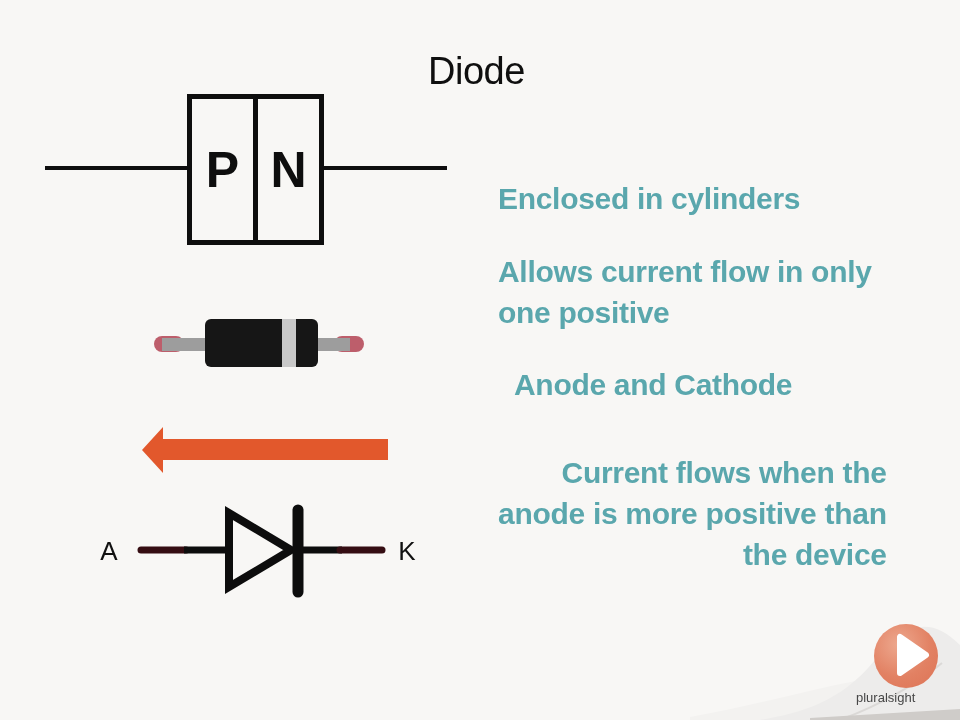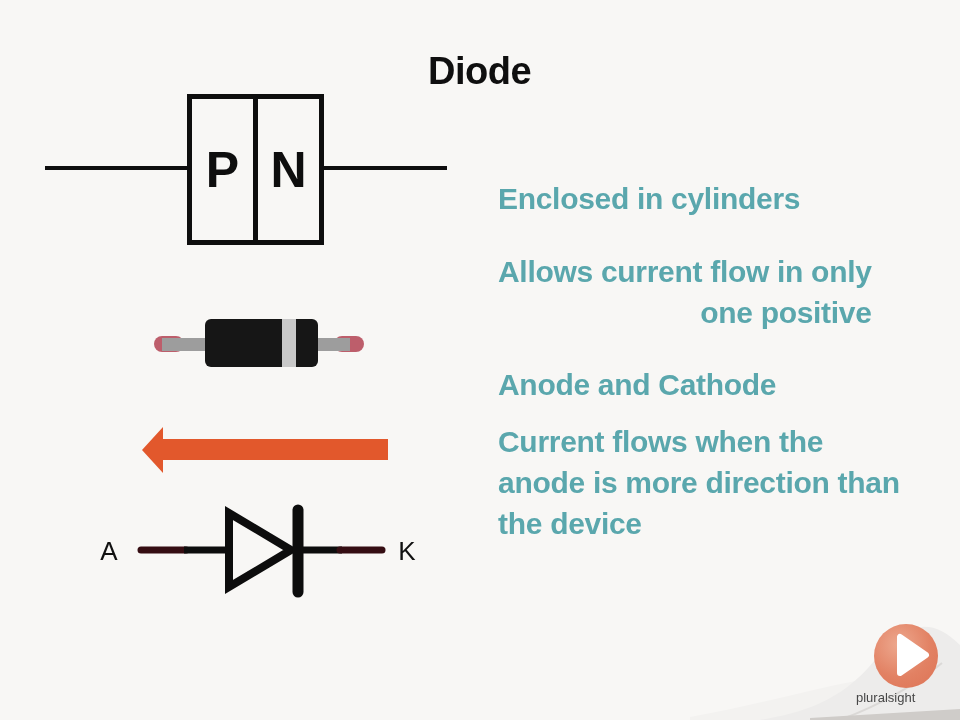--- a/index.html
+++ b/index.html
@@ -1,30 +1,30 @@
 <!DOCTYPE html>
 <html><head>
 <meta charset="utf-8">
 <style>
   html,body{margin:0;padding:0;}
   body{width:960px;height:720px;overflow:hidden;font-family:"Liberation Sans",sans-serif;}
   #slide{position:relative;width:960px;height:720px;background:#f8f7f5;overflow:hidden;}
 
   
   #title{position:absolute;left:428px;top:48px;margin:0;font-size:38px;line-height:46px;
-         font-weight:700;color:#0f0f0f;letter-spacing:-0.5px;}
+         font-weight:400;color:#0f0f0f;letter-spacing:-0.5px;}
 
   
   .bullet{position:absolute;left:498px;font-size:30px;line-height:41px;font-weight:700;
           color:#5aa7ad;letter-spacing:-0.3px;}
   #bullet-1{top:106px;}
   #bullet-2{top:178px;text-align:center;}
-  #bullet-3{top:251px;text-align:right;}
-  #bullet-4{top:364px;}
-  #bullet-5{top:421px;}
+  #bullet-3{top:251px;}
+  #bullet-4{top:364px;margin-left:16px;}
+  #bullet-5{top:452px;text-align:right;}
 
   
   #pn-box{position:absolute;left:187px;top:94px;width:127px;height:141px;
           border:5px solid #0e0e0e;background:#f8f7f5;display:flex;}
   .pn-cell{flex:1;display:flex;align-items:center;justify-content:center;}
   .pn-letter{font-size:50px;font-weight:700;color:#0e0e0e;}
   #pn-divider{width:5px;background:#0e0e0e;}
   .wire{position:absolute;height:4px;background:#0e0e0e;top:166px;}
   #wire-left{left:45px;width:142px;}
   #wire-right{left:324px;width:123px;}
@@ -67,21 +67,21 @@
   </div>
   <div id="bullet-3" class="bullet">
     <div>Allows current flow in only</div>
     <div>one positive</div>
   </div>
   <div id="bullet-4" class="bullet">
     <div>Anode and Cathode</div>
   </div>
   <div id="bullet-5" class="bullet">
     <div>Current flows when the</div>
-    <div>anode is more direction than</div>
+    <div>anode is more positive than</div>
     <div>the device</div>
   </div>
 
   <div id="wire-left" class="wire"></div>
   <div id="wire-right" class="wire"></div>
   <div id="pn-box">
     <div class="pn-cell">
       <span class="pn-letter">P</span>
     </div>
     <div id="pn-divider"></div>

